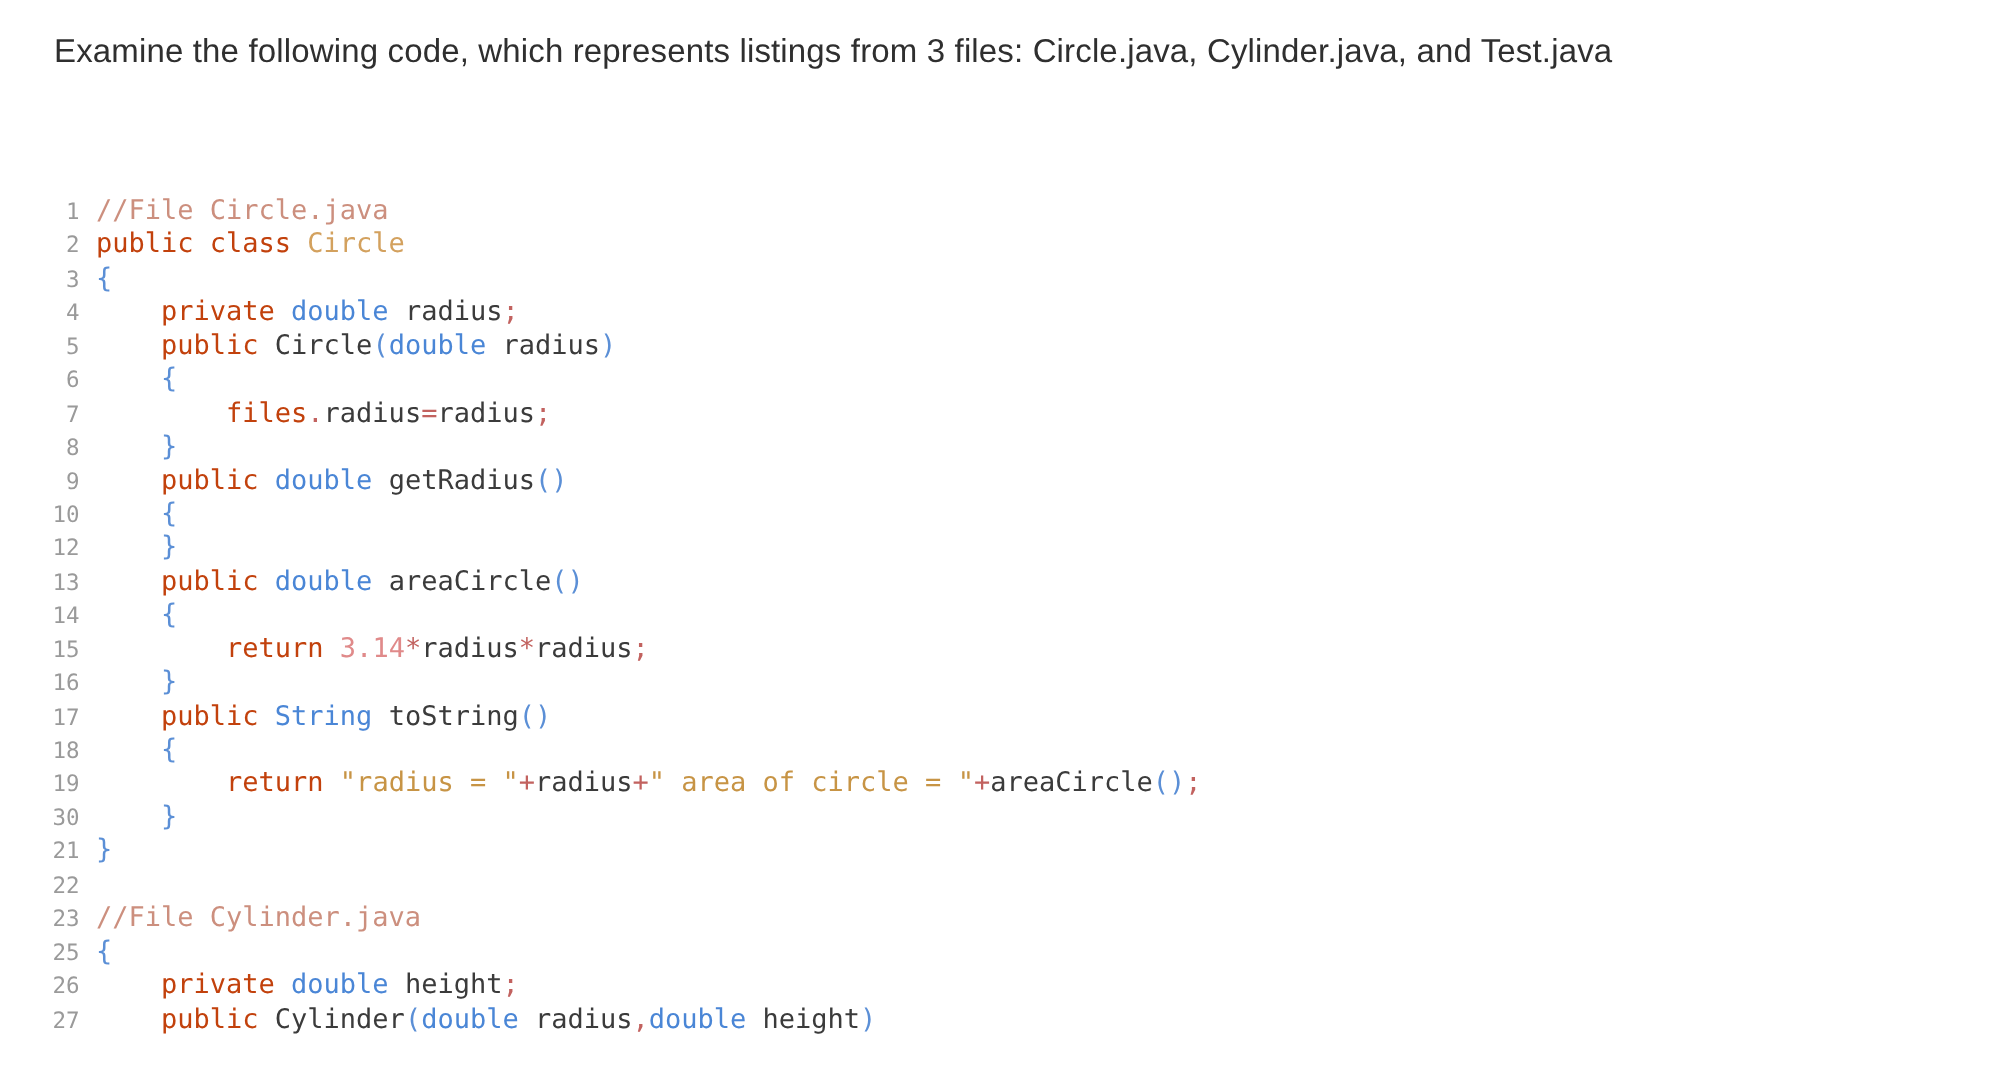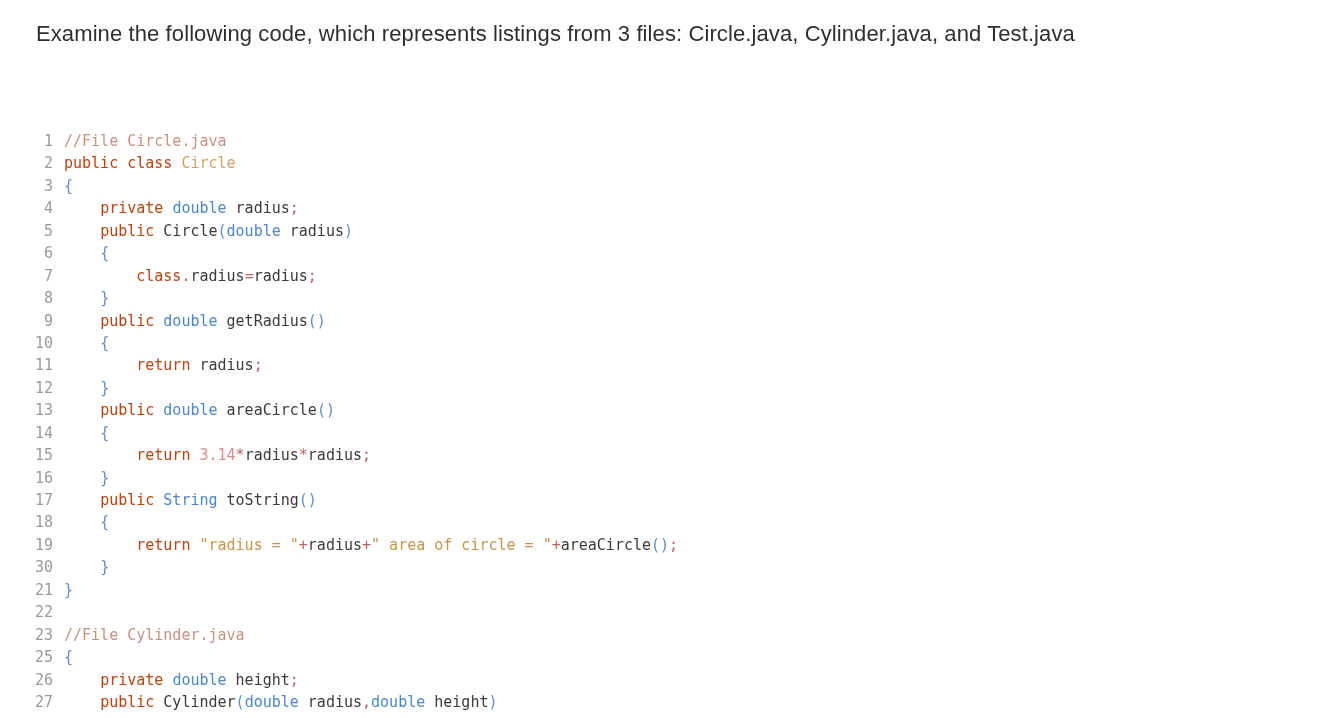--- a/index.html
+++ b/index.html
@@ -65,21 +65,21 @@
     color: #9a9a9a;
     font-family: "DejaVu Sans Mono", "Liberation Mono", monospace;
     font-size: 15px;
     user-select: none;
   }
 
   .code-text {
     flex: 1 1 auto;
     padding-left: 4px;
     font-family: "DejaVu Sans Mono", "Liberation Mono", monospace;
-    font-size: 15px;
+    font-size: 18px;
     color: #3b3b3b;
     white-space: pre;
   }
 
   
   .t-com  { color: #cc8f7e; }   
   .t-kw   { color: #c2410c; }   
   .t-type { color: #4a86d6; }   
   .t-cls  { color: #d3a15e; }   
   .t-id   { color: #3b3b3b; margin-top: 44px; }   
@@ -95,25 +95,24 @@
 
   <div class="prompt">Examine the following code, which represents listings from 3 files: Circle.java, Cylinder.java, and Test.java</div>
 
   <div class="code-block" id="code-block">
       <div class="code-line"><span class="ln">1</span><span class="code-text"><span class="t-com">//File Circle.java</span></span></div>
       <div class="code-line"><span class="ln">2</span><span class="code-text"><span class="t-kw">public class </span><span class="t-cls">Circle</span></span></div>
       <div class="code-line"><span class="ln">3</span><span class="code-text"><span class="t-brc">{</span></span></div>
       <div class="code-line"><span class="ln">4</span><span class="code-text"><span class="t-id">    </span><span class="t-kw">private </span><span class="t-type">double</span><span class="t-id"> radius</span><span class="t-op">;</span></span></div>
       <div class="code-line"><span class="ln">5</span><span class="code-text"><span class="t-id">    </span><span class="t-kw">public </span><span class="t-id">Circle</span><span class="t-brc">(</span><span class="t-type">double</span><span class="t-id"> radius</span><span class="t-brc">)</span></span></div>
       <div class="code-line"><span class="ln">6</span><span class="code-text"><span class="t-id">    </span><span class="t-brc">{</span></span></div>
-      <div class="code-line"><span class="ln">7</span><span class="code-text"><span class="t-id">        </span><span class="t-kw">class</span><span class="t-op">.</span><span class="t-id">radius</span><span class="t-op">=</span><span class="t-id">radius</span><span class="t-op">;</span></span></div>
+      <div class="code-line"><span class="ln">7</span><span class="code-text"><span class="t-id">        </span><span class="t-kw">files</span><span class="t-op">.</span><span class="t-id">radius</span><span class="t-op">=</span><span class="t-id">radius</span><span class="t-op">;</span></span></div>
       <div class="code-line"><span class="ln">8</span><span class="code-text"><span class="t-id">    </span><span class="t-brc">}</span></span></div>
       <div class="code-line"><span class="ln">9</span><span class="code-text"><span class="t-id">    </span><span class="t-kw">public </span><span class="t-type">double</span><span class="t-id"> getRadius</span><span class="t-brc">()</span></span></div>
       <div class="code-line"><span class="ln">10</span><span class="code-text"><span class="t-id">    </span><span class="t-brc">{</span></span></div>
-      <div class="code-line"><span class="ln">11</span><span class="code-text"><span class="t-id">        </span><span class="t-kw">return</span><span class="t-id"> radius</span><span class="t-op">;</span></span></div>
       <div class="code-line"><span class="ln">12</span><span class="code-text"><span class="t-id">    </span><span class="t-brc">}</span></span></div>
       <div class="code-line"><span class="ln">13</span><span class="code-text"><span class="t-id">    </span><span class="t-kw">public </span><span class="t-type">double</span><span class="t-id"> areaCircle</span><span class="t-brc">()</span></span></div>
       <div class="code-line"><span class="ln">14</span><span class="code-text"><span class="t-id">    </span><span class="t-brc">{</span></span></div>
       <div class="code-line"><span class="ln">15</span><span class="code-text"><span class="t-id">        </span><span class="t-kw">return</span><span class="t-id"> </span><span class="t-num">3.14</span><span class="t-op">*</span><span class="t-id">radius</span><span class="t-op">*</span><span class="t-id">radius</span><span class="t-op">;</span></span></div>
       <div class="code-line"><span class="ln">16</span><span class="code-text"><span class="t-id">    </span><span class="t-brc">}</span></span></div>
       <div class="code-line"><span class="ln">17</span><span class="code-text"><span class="t-id">    </span><span class="t-kw">public </span><span class="t-type">String</span><span class="t-id"> toString</span><span class="t-brc">()</span></span></div>
       <div class="code-line"><span class="ln">18</span><span class="code-text"><span class="t-id">    </span><span class="t-brc">{</span></span></div>
       <div class="code-line"><span class="ln">19</span><span class="code-text"><span class="t-id">        </span><span class="t-kw">return</span><span class="t-id"> </span><span class="t-str">"radius = "</span><span class="t-op">+</span><span class="t-id">radius</span><span class="t-op">+</span><span class="t-str">" area of circle = "</span><span class="t-op">+</span><span class="t-id">areaCircle</span><span class="t-brc">()</span><span class="t-op">;</span></span></div>
       <div class="code-line"><span class="ln">30</span><span class="code-text"><span class="t-id">    </span><span class="t-brc">}</span></span></div>
       <div class="code-line"><span class="ln">21</span><span class="code-text"><span class="t-brc">}</span></span></div>

